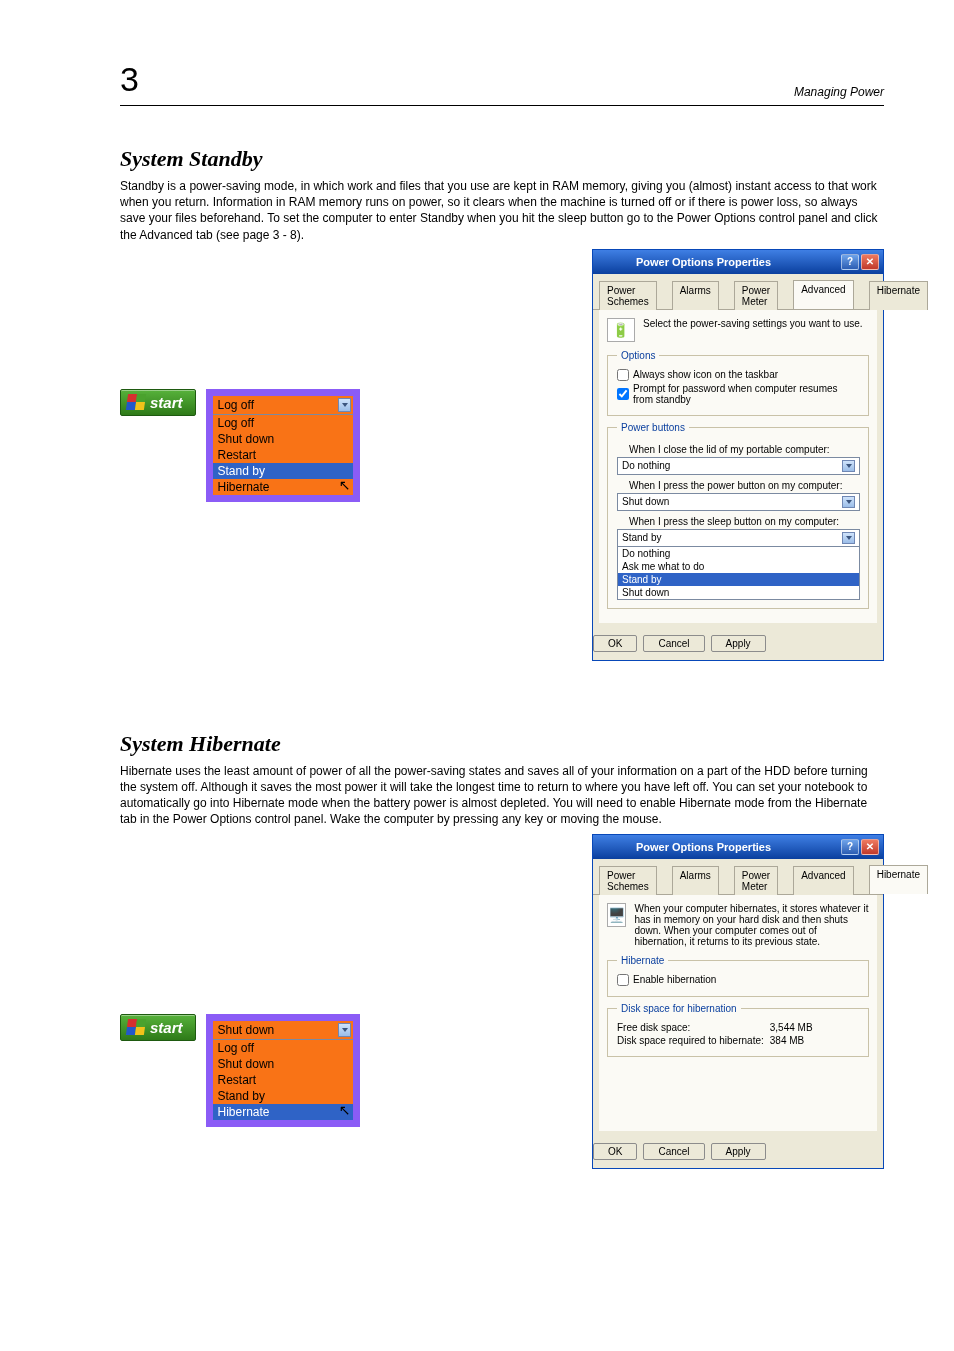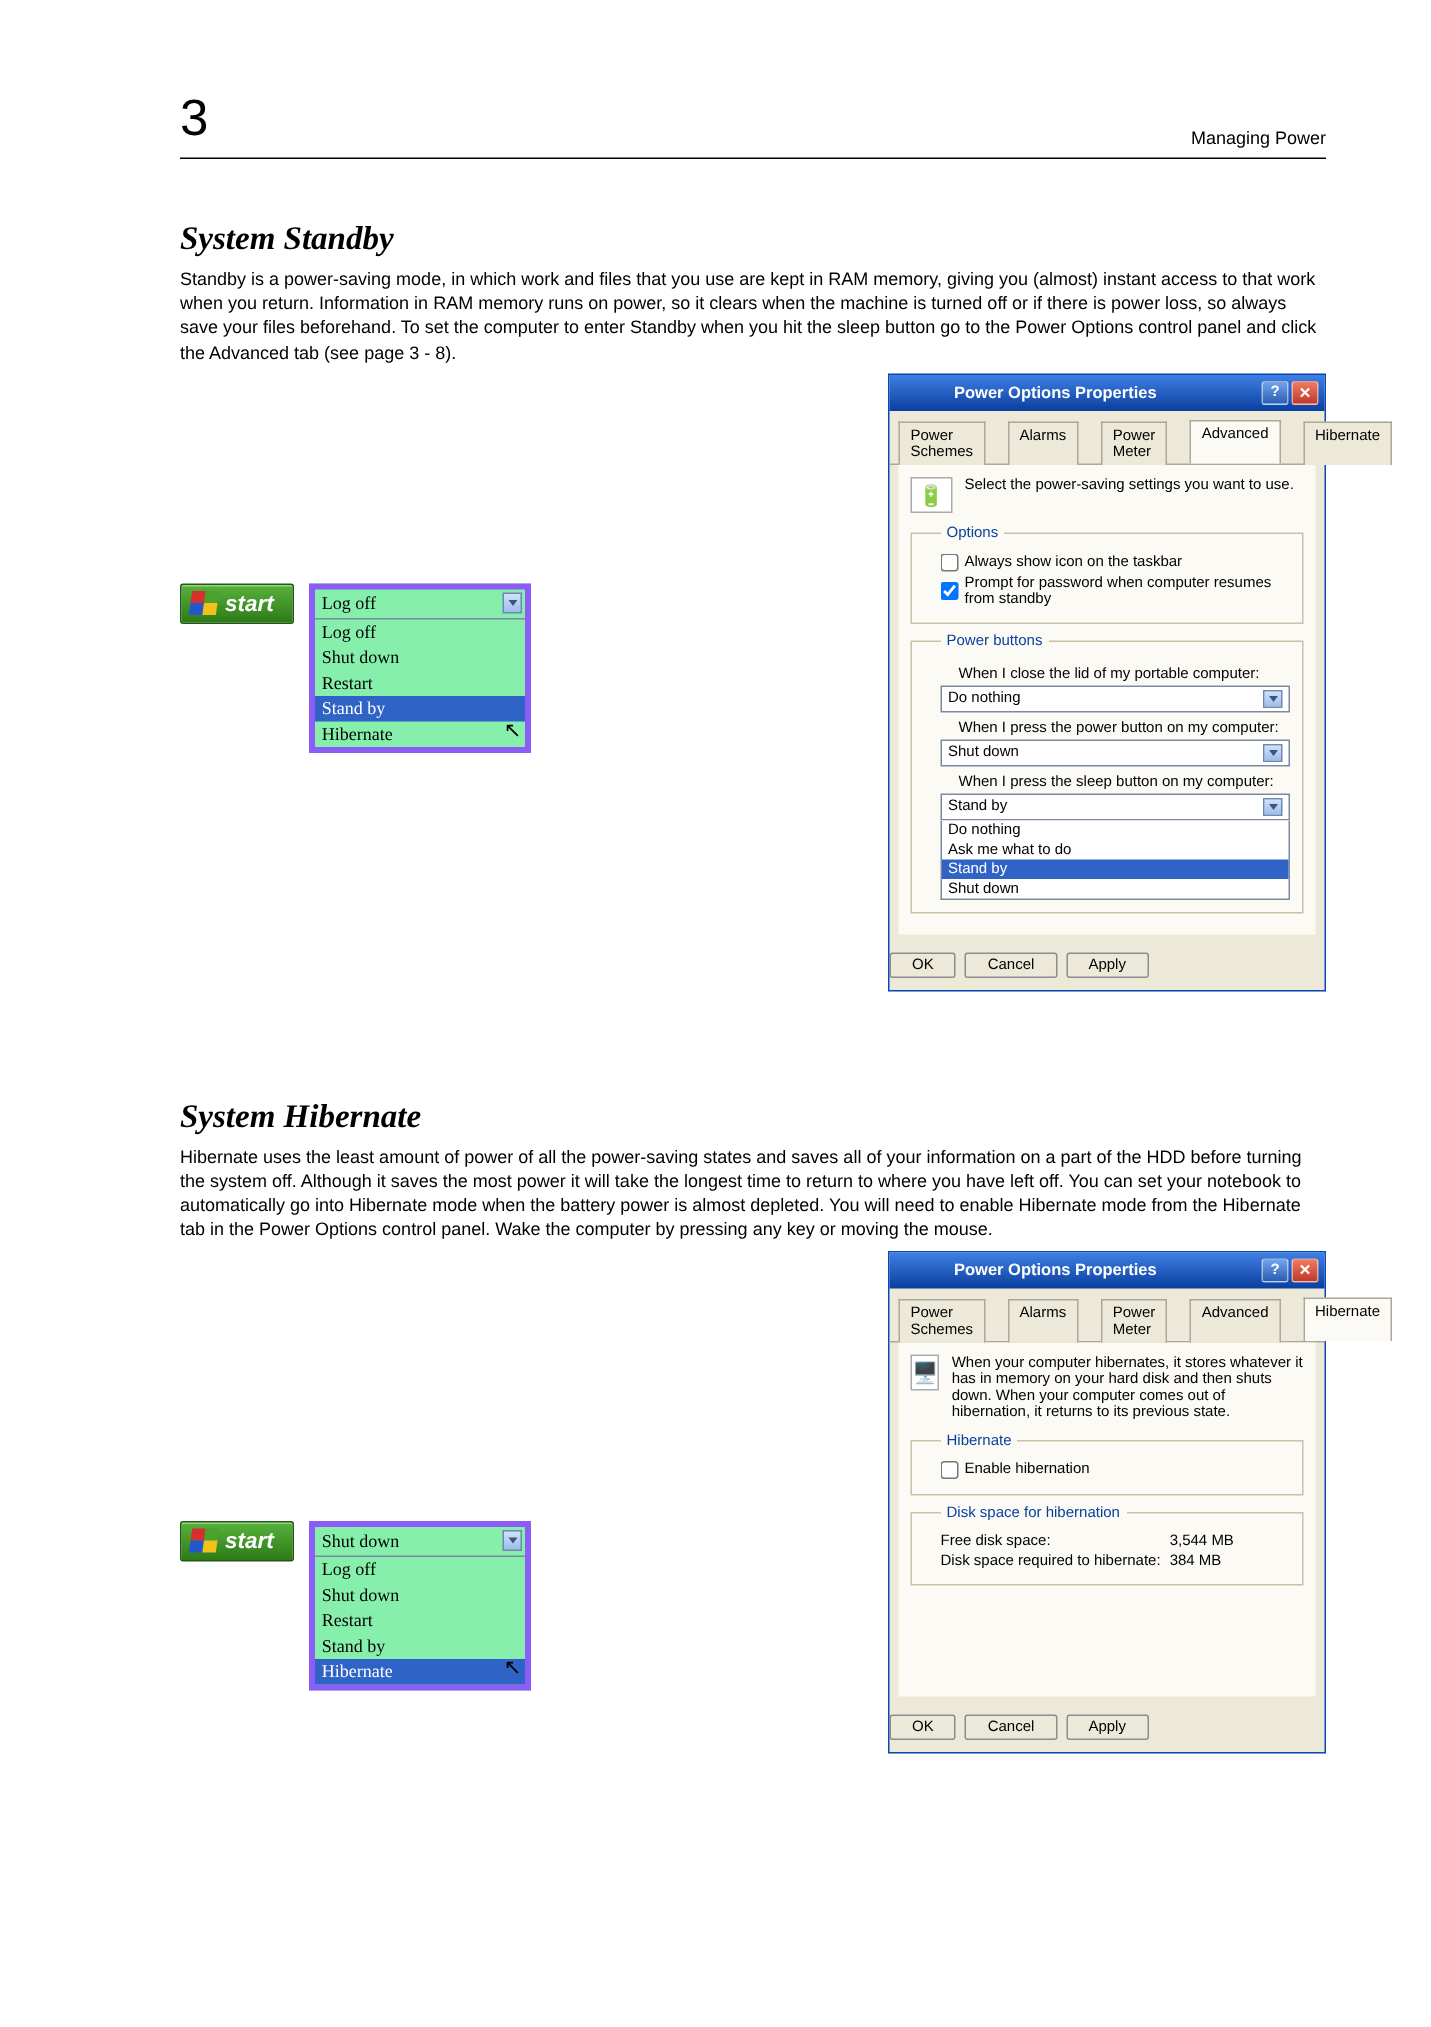--- a/index.html
+++ b/index.html
@@ -20,20 +20,21 @@
     border-bottom: 1px solid #000;
     padding-bottom: 6px;
     margin-bottom: 40px;
   }
   .chapter-num {
     font-size: 34px;
     font-weight: normal;
   }
   .chapter-name {
     font-size: 12px;
+    font-style: italic;
   }
   h2.system-heading {
     font-family: "Times New Roman", serif;
     font-size: 22px;
     font-style: italic;
     font-weight: bold;
     margin: 34px 0 6px 0;
   }
   p.body {
     font-size: 12px;
@@ -89,24 +90,24 @@
     transform: skewX(-8deg);
   }
   .win-flag div:nth-child(1){background:#d62f2f;}
   .win-flag div:nth-child(2){background:#4aa22e;}
   .win-flag div:nth-child(3){background:#2358c9;}
   .win-flag div:nth-child(4){background:#f2c21a;}
 
   
   .combo {
     width: 140px;
-    border: 4px solid #8b5cf6;
-    font-family: Liberation Serif, serif;
+    border: 7px solid #8b5cf6;
+    font-family: Liberation Sans, sans-serif;
     font-size: 12px;
-    background: #86efac;
+    background: #f97316;
     position: relative;
   }
   .combo .selected {
     padding: 2px 16px 2px 5px;
     border-bottom: 1px solid #7b8aa1;
     position: relative;
   }
   .combo .caret {
     position: absolute;
     right: 2px; top: 2px;
@@ -209,21 +210,21 @@
   .desc-icon {
     width: 26px; height: 22px;
     background: #fff;
     border: 1px solid #aaa;
     display:flex; align-items:center; justify-content:center;
     font-size: 14px;
   }
   fieldset {
     border: 1px solid #c9c2a8;
     margin: 6px 0;
-    padding: 6px 8px 8px 19px;
+    padding: 6px 8px 8px 9px;
   }
   legend {
     color: #0a3f9e;
     font-size: 10px;
     padding: 0 4px;
   }
   .chk {
     display: flex;
     align-items: center;
     gap: 4px;

